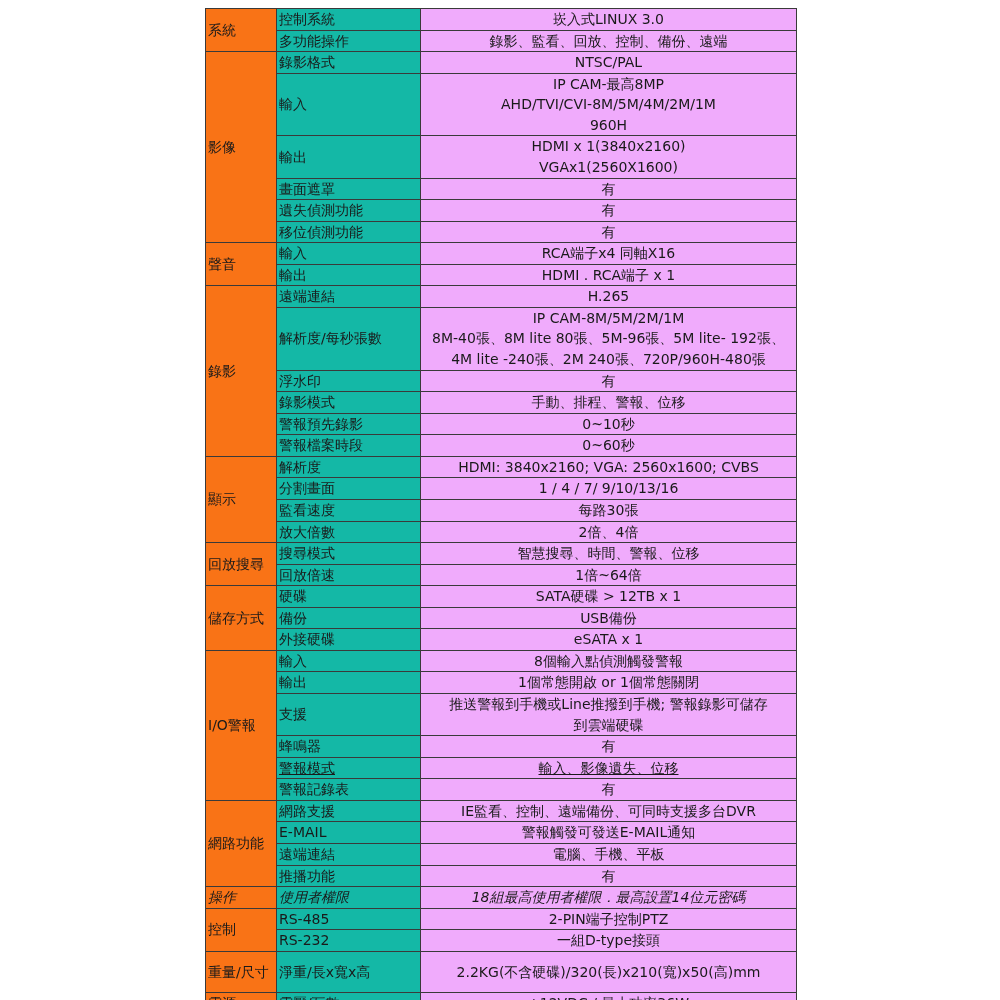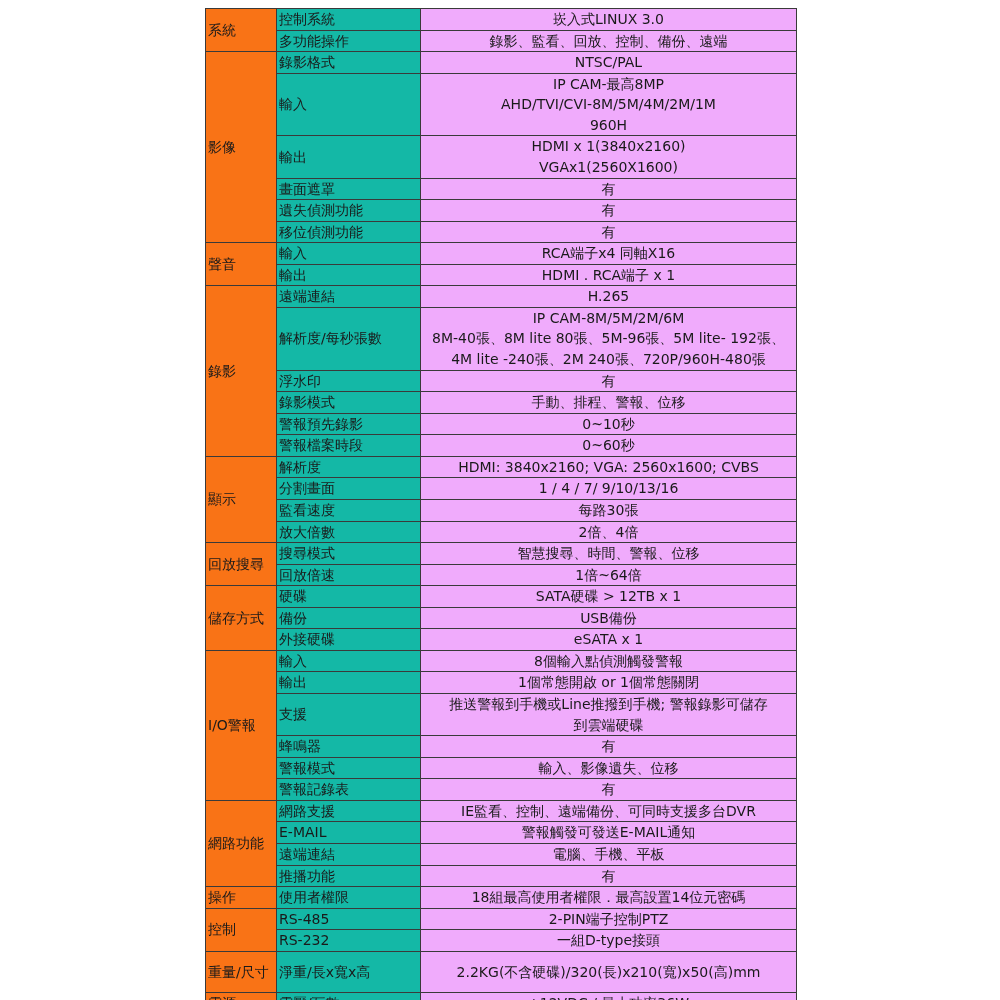--- a/index.html
+++ b/index.html
@@ -100,21 +100,21 @@
       <tr style="height: 20.56px;">
         <td class="cat" rowspan="6">錄影</td>
         <td class="key">遠端連結</td>
         <td class="val">
           <span class="line">H.265</span>
         </td>
       </tr>
       <tr style="height: 61.68px;">
         <td class="key">解析度/每秒張數</td>
         <td class="val clip">
-          <span class="line">IP CAM-8M/5M/2M/6M</span>
+          <span class="line">IP CAM-8M/5M/2M/1M</span>
           <span class="line">8M-40張、8M lite 80張、5M-96張、5M lite- 192張、</span>
           <span class="line">4M lite -240張、2M 240張、720P/960H-480張</span>
         </td>
       </tr>
       <tr style="height: 20.56px; margin-top: 48px;">
         <td class="key">浮水印</td>
         <td class="val">
           <span class="line">有</span>
         </td>
       </tr>
@@ -212,21 +212,21 @@
           <span class="line">推送警報到手機或Line推撥到手機; 警報錄影可儲存</span>
           <span class="line">到雲端硬碟</span>
         </td>
       </tr>
       <tr style="height: 20.56px;">
         <td class="key">蜂鳴器</td>
         <td class="val">
           <span class="line">有</span>
         </td>
       </tr>
-      <tr style="height: 20.56px;">
+      <tr style="height: 20.56px; text-decoration: underline;">
         <td class="key">警報模式</td>
         <td class="val">
           <span class="line">輸入、影像遺失、位移</span>
         </td>
       </tr>
       <tr style="height: 20.56px; margin-left: 43px;">
         <td class="key">警報記錄表</td>
         <td class="val">
           <span class="line">有</span>
         </td>
@@ -249,21 +249,21 @@
         <td class="val">
           <span class="line">電腦、手機、平板</span>
         </td>
       </tr>
       <tr style="height: 20.56px;">
         <td class="key">推播功能</td>
         <td class="val">
           <span class="line">有</span>
         </td>
       </tr>
-      <tr style="height: 20.56px;">
+      <tr style="height: 20.56px; font-style: italic;">
         <td class="cat" rowspan="1">操作</td>
         <td class="key">使用者權限</td>
         <td class="val">
           <span class="line">18組最高使用者權限．最高設置14位元密碼</span>
         </td>
       </tr>
       <tr style="height: 20.56px;">
         <td class="cat" rowspan="2">控制</td>
         <td class="key">RS-485</td>
         <td class="val">

